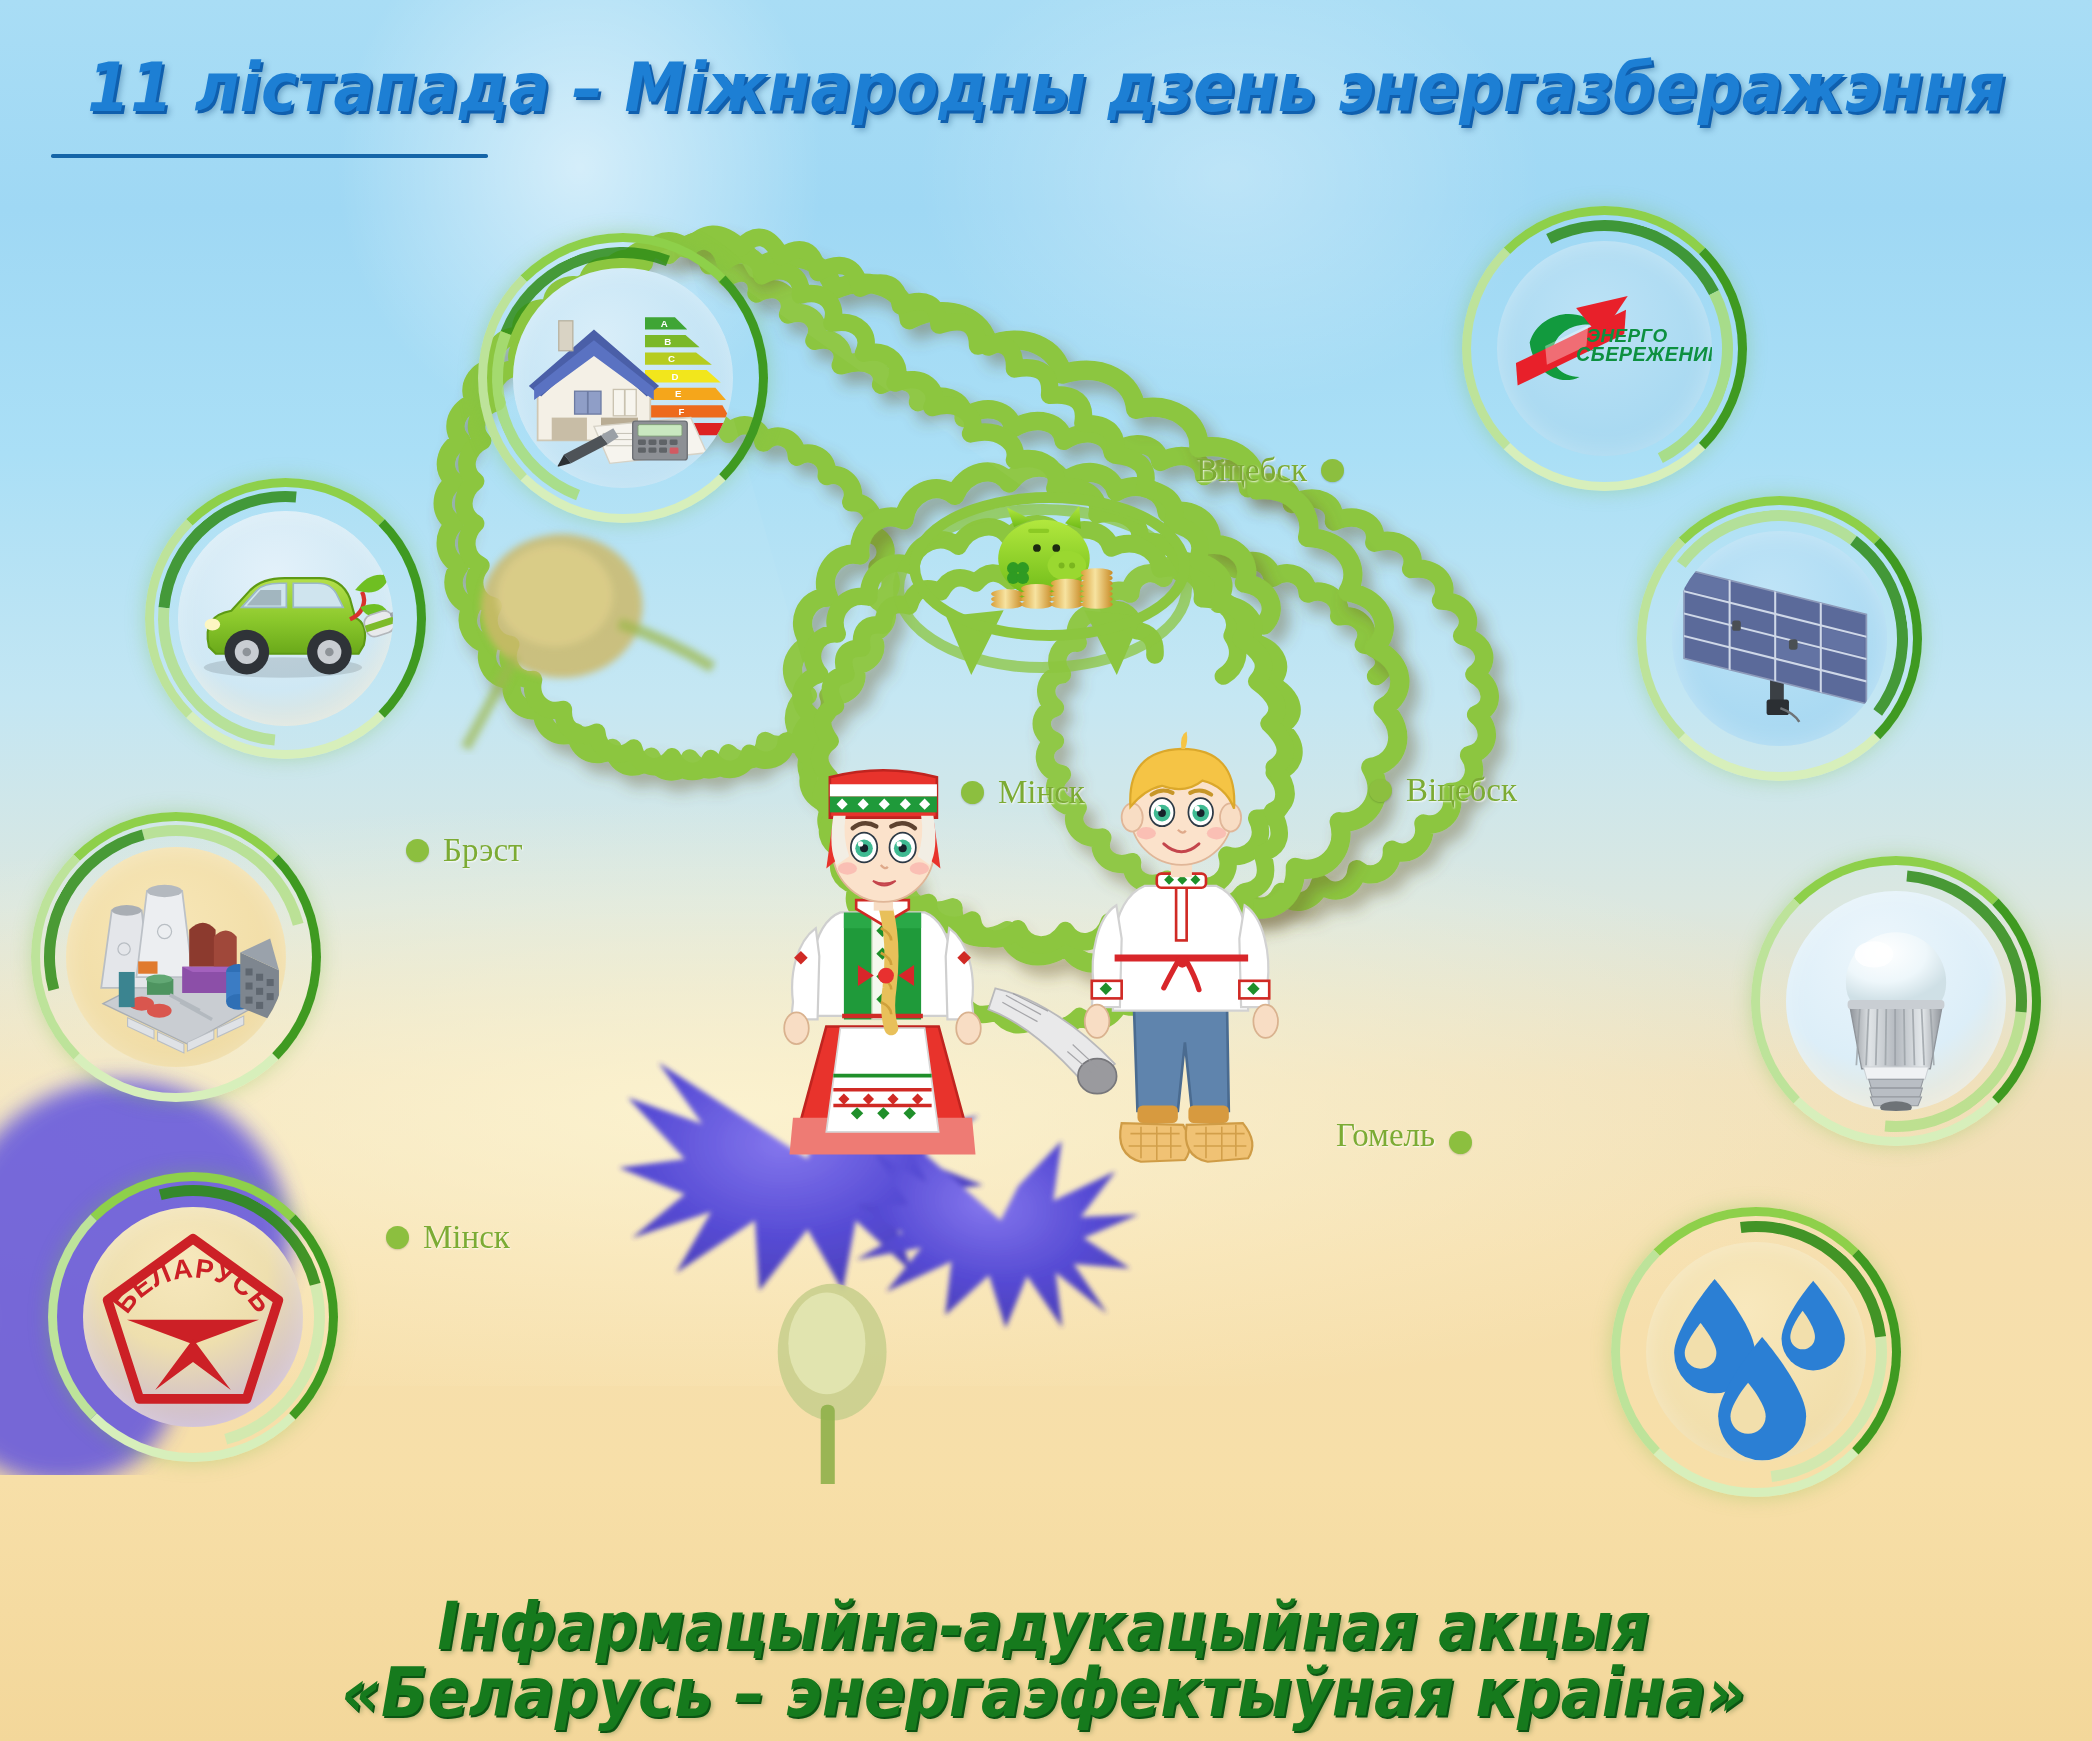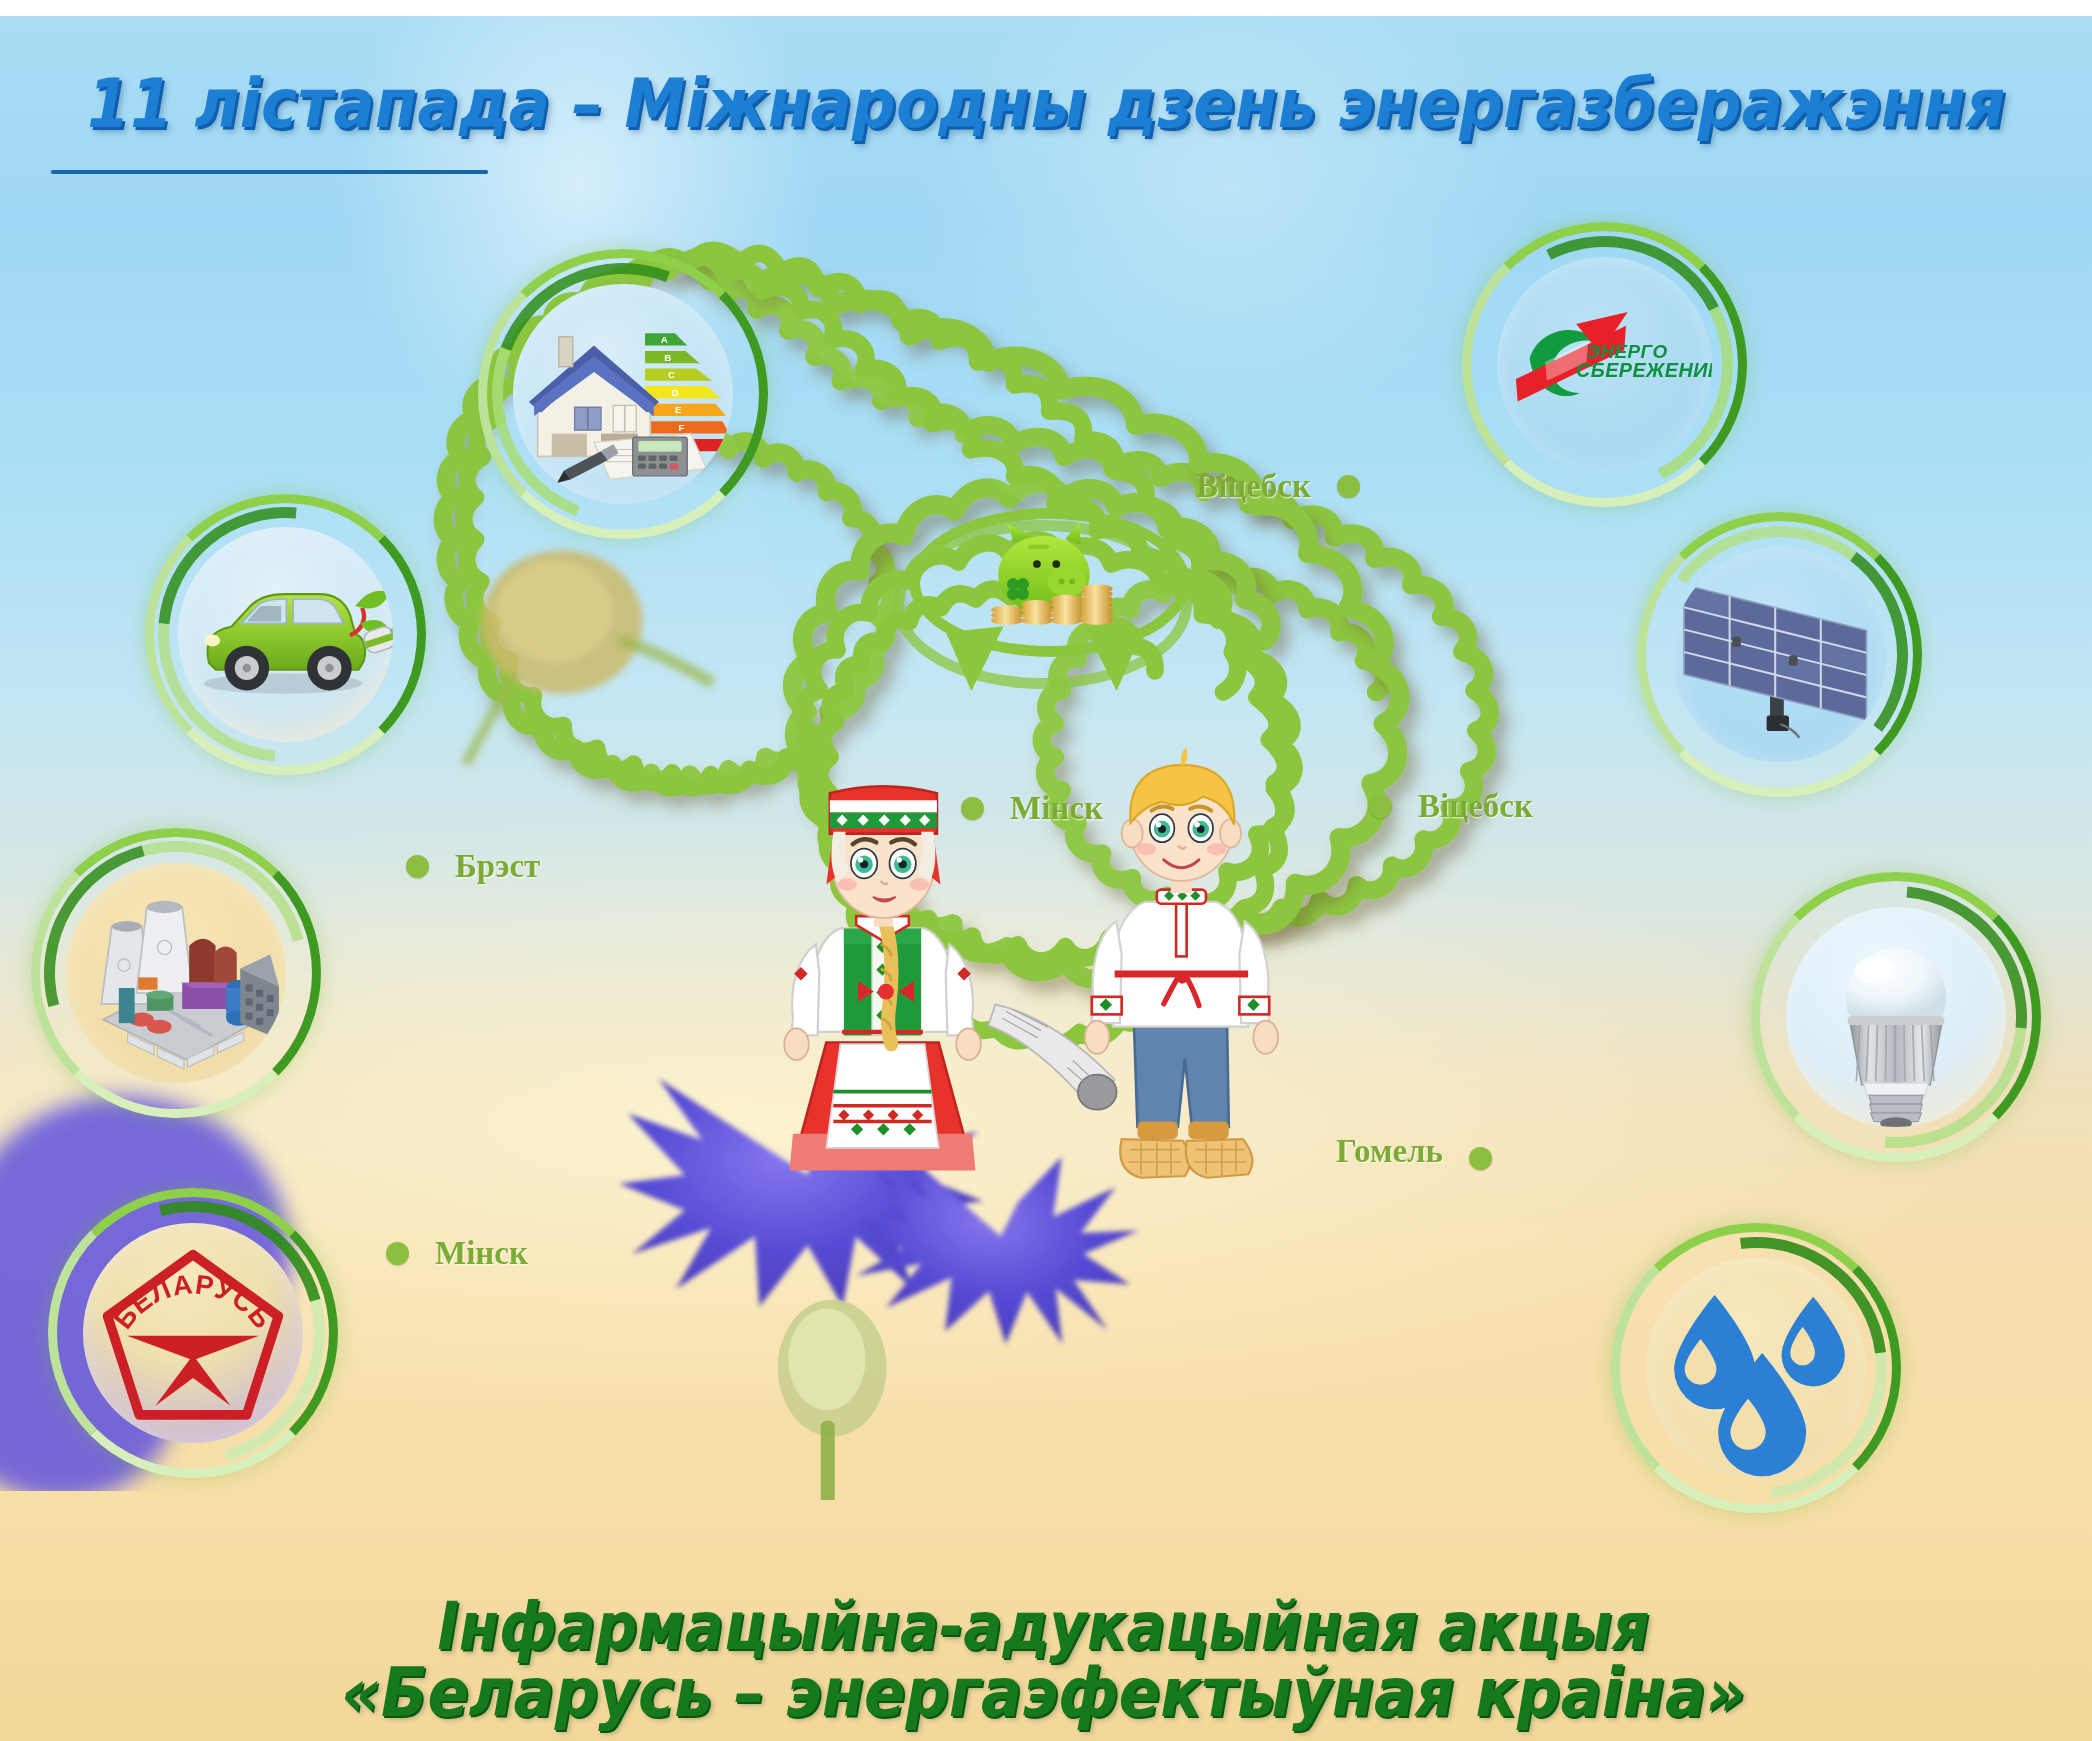--- a/index.html
+++ b/index.html
@@ -16,21 +16,20 @@
         #a9ddf5 0%,
         #9fd8f4 12%,
         #aadff6 26%,
         #c3e6f3 40%,
         #dbe7e0 52%,
         #f0e0bb 62%,
         #f6dfae 72%,
         #f7dfa8 85%,
         #f3d79a 100%);
     overflow:hidden;
-    margin-top:16px;
   }
   
   .sky-glow{
     position:absolute;left:334px;top:-105px;width:492px;height:544px;
     background:radial-gradient(ellipse at 50% 50%, rgba(255,255,255,.55), rgba(255,255,255,0) 70%);
     pointer-events:none;
   }
   .sky-glow2{
     position:absolute;left:922px;top:-53px;width:614px;height:456px;
     background:radial-gradient(ellipse at 50% 50%, rgba(255,255,255,.30), rgba(255,255,255,0) 72%);
@@ -74,23 +73,23 @@
   }
   .footer .l1{font-size:58px;display:block;transform:scaleY(1.12);}
   .footer .l2{font-size:61px;display:block;transform:scaleY(1.12);}
 
   
   .map-wrap{position:absolute;left:272px;top:202px;width:1571px;height:1229px;}
   .map-svg{width:100%;height:100%;overflow:visible;}
 
   
   .city{
-    position:absolute;display:flex;align-items:center;gap:26px;
+    position:absolute;display:flex;align-items:center;gap:14px;
     font-family:"Liberation Serif", serif;
-    font-weight:bold;font-size:33px;color:#7cab34;
+    font-weight:normal;font-size:33px;color:#7cab34;
     text-shadow:0.9px 0.9px 1.8px rgba(255,255,255,.85);
     white-space:nowrap;
   }
   .city .dot{
     width:23px;height:23px;border-radius:50%;
     background:#8cbf3f;box-shadow:0 0.9px 1.8px rgba(0,0,0,.18);
     flex:0 0 auto;
   }
   .city-vicebsk{left:1196px;top:452px;}
   .city-minsk   {left:961px;top:774px;}

